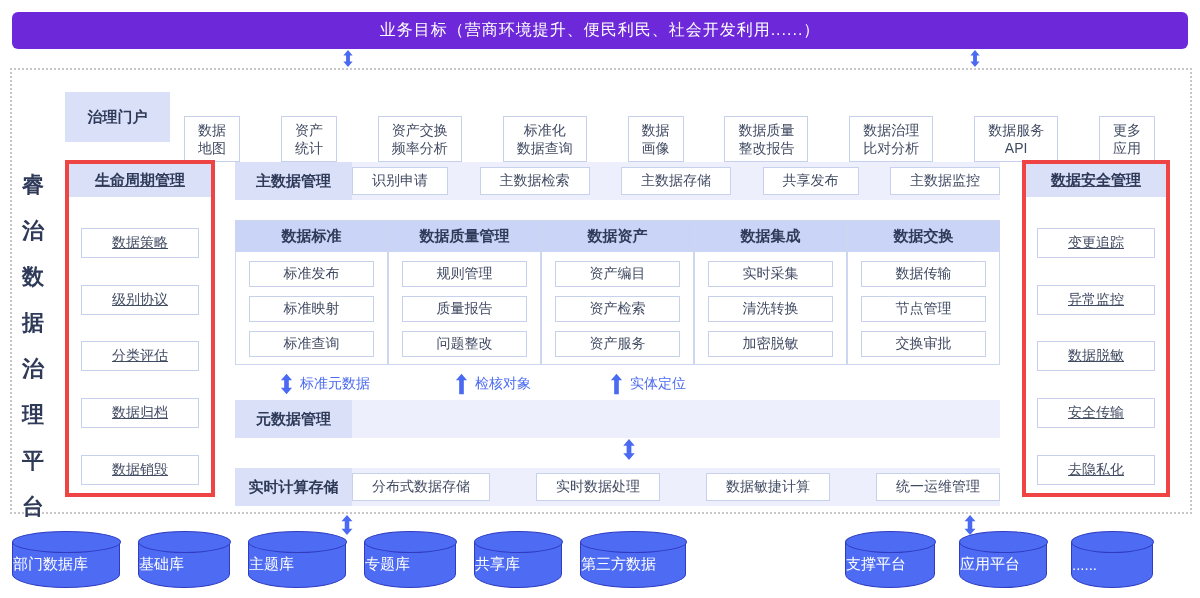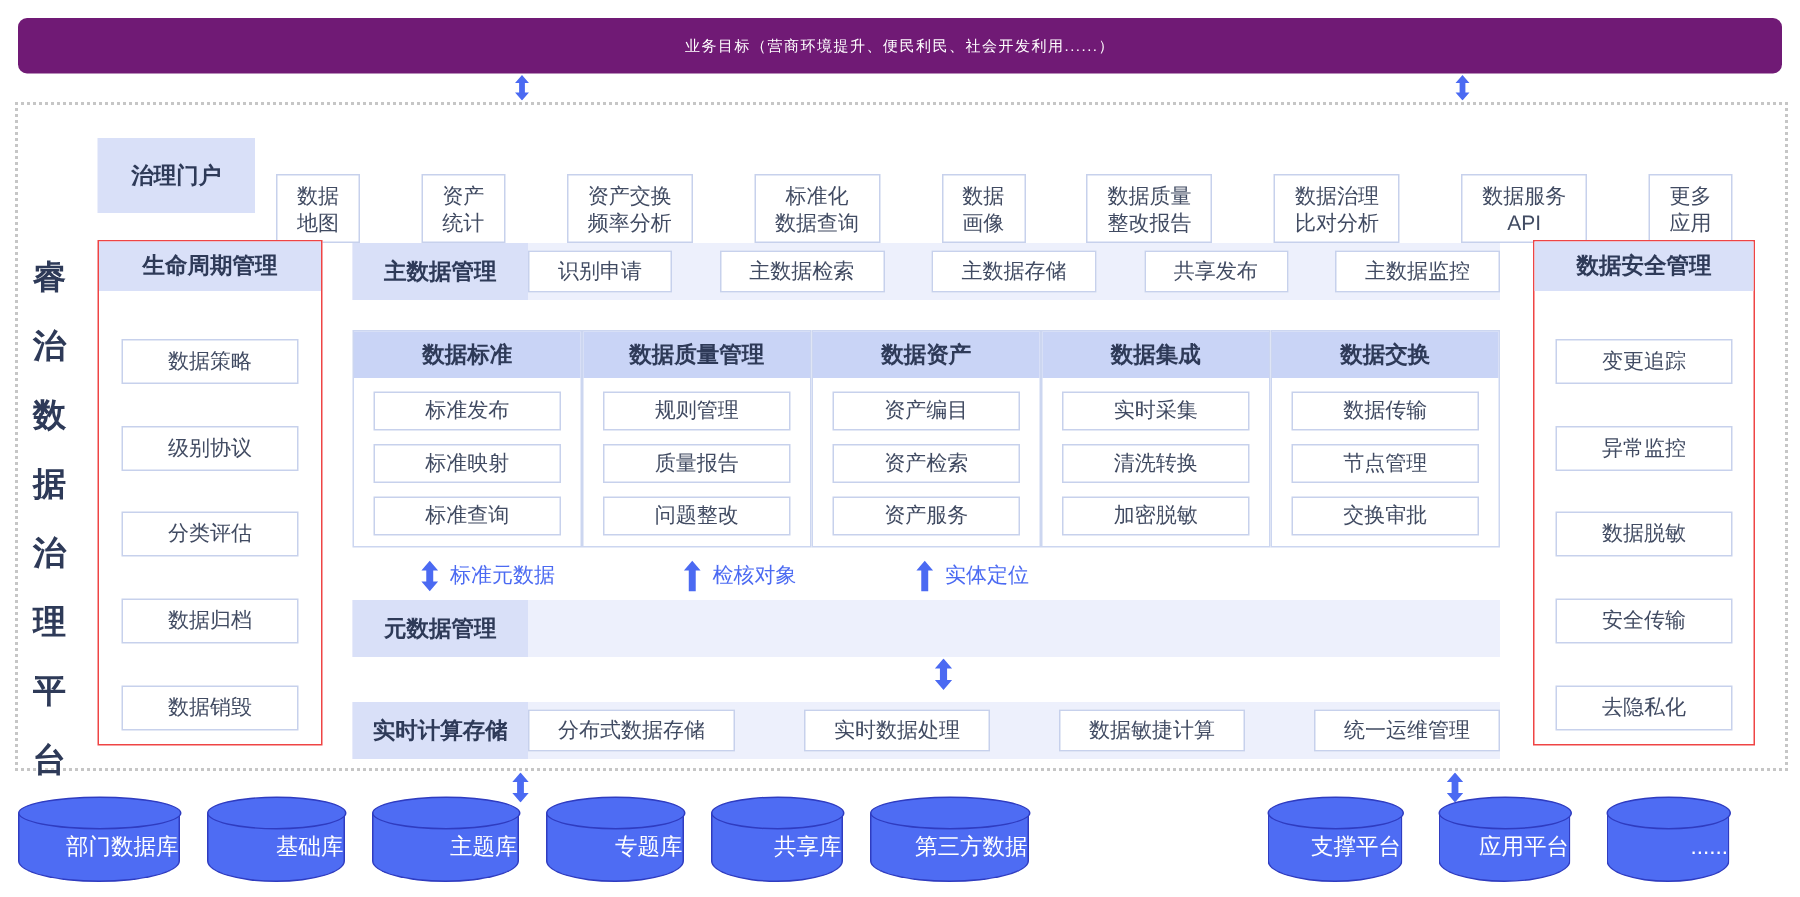--- a/index.html
+++ b/index.html
@@ -6,23 +6,23 @@
   html, body { width: 1200px; height: 598px; overflow: hidden; }
   body {
     position: relative;
     background: #ffffff;
     font-family: "Liberation Sans", sans-serif;
     color: #414b62;
   }
   
   .banner {
     position: absolute; left: 12px; top: 12px; width: 1176px; height: 37px;
-    background: #701a75; border-radius: 6px;
+    background: #6d28d9; border-radius: 6px;
     display: flex; align-items: center; justify-content: center;
-    color: #ffffff; font-size: 10px; font-weight: 500; letter-spacing: 1px;
+    color: #ffffff; font-size: 16px; font-weight: 500; letter-spacing: 1px;
   }
   
   .frame {
     position: absolute; left: 10px; top: 68px; width: 1182px; height: 446px;
     border: 2px dotted #c6c6c6;
   }
   
   .v-title {
     position: absolute; left: 20px; top: 170px; width: 26px;
     display: flex; flex-direction: column; align-items: center; gap: 16px;
@@ -45,22 +45,22 @@
     display: flex; align-items: center; justify-content: center; font-size: 15px;
   }
   .portal-items {
     flex: 1; height: 50px; margin-left: 14px;
     display: flex; align-items: center; justify-content: space-between;
   }
   .portal-item { height: 46px; padding: 0 13px; white-space: pre-line; line-height: 1.3; margin-top: 44px; }
   
   .panel {
     position: absolute; top: 160px; height: 337px;
-    background: #ffffff; border: 1px solid #ef4444;
-    display: flex; flex-direction: column;
+    background: #ffffff; border: 4px solid #ef4444;
+    display: flex; flex-direction: column; text-decoration: underline;
   }
   .panel.left  { left: 65px;  width: 150px; }
   .panel.right { left: 1022px; width: 148px; }
   .panel-header {
     height: 33px; flex: none;
     display: flex; align-items: center; justify-content: center; font-size: 15px;
   }
   .panel-items {
     flex: 1; display: flex; flex-direction: column;
     align-items: center; justify-content: space-evenly; padding: 4px 0;
@@ -94,21 +94,21 @@
   
   .flow-group { position: absolute; top: 372px; height: 24px; display: flex; align-items: center; gap: 7px; }
   .flow-label { color: #4b6af2; font-size: 14px; font-weight: 500; }
   .arrow-svg { display: block; }
   
   .cyl-group { position: absolute; top: 531px; display: flex; }
   .cyl {
     position: relative; margin-top: 11px; height: 46px; flex: none;
     background: #4e6cf3; border: 1.5px solid #2f3cc0; border-top: none;
     border-radius: 0 0 50% 50% / 0 0 14px 14px;
-    display: flex; align-items: center; justify-content: flex-end;
+    display: flex; align-items: center; justify-content: flex-start;
     color: #ffffff; font-size: 15px;
   }
   .cyl::before {
     content: ""; position: absolute; top: -11px; left: -1.5px; right: -1.5px; height: 20px;
     background: #4e6cf3; border: 1.5px solid #2f3cc0; border-radius: 50%;
   }
   .cyl span { position: relative; z-index: 1; }
   .abs { position: absolute; }
 </style>
 </head>

